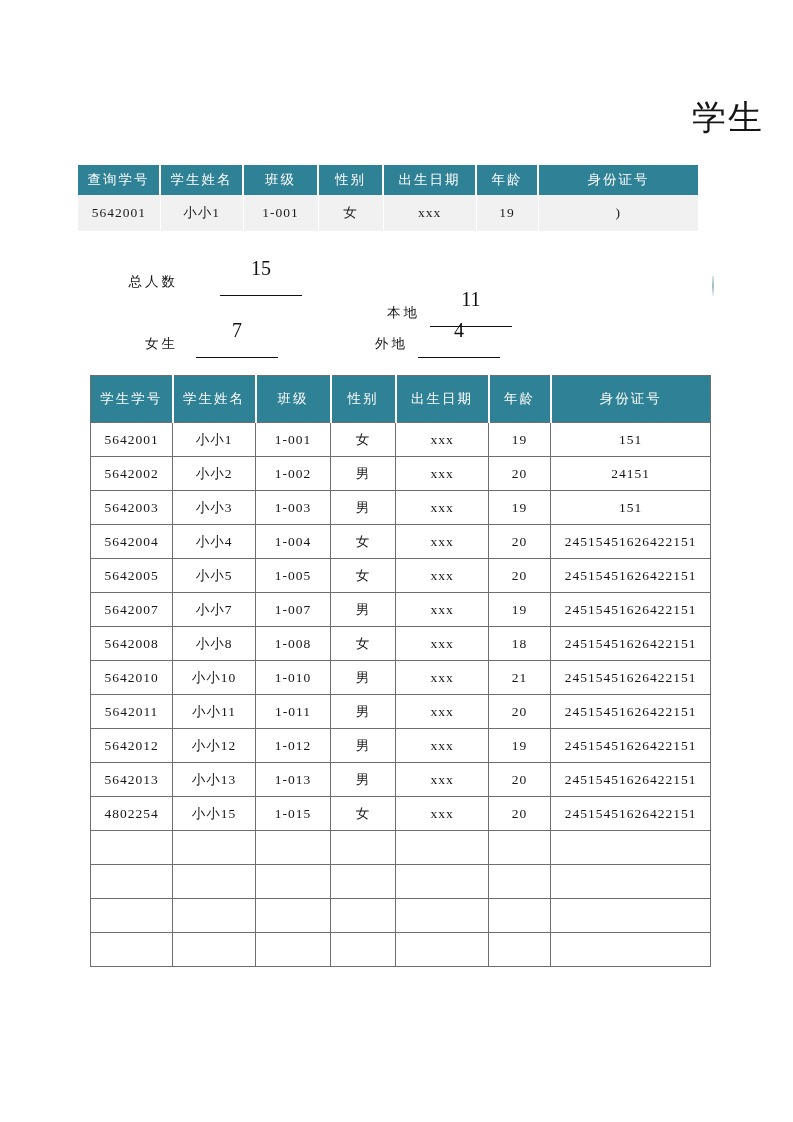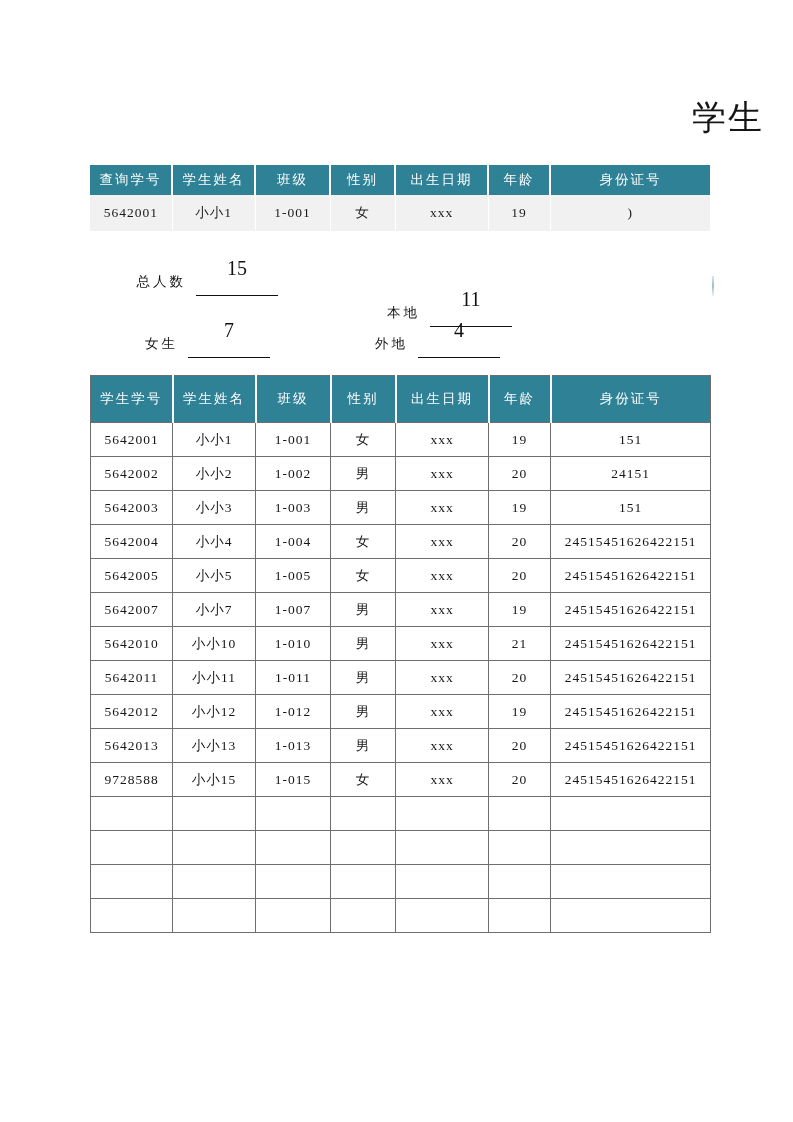--- a/index.html
+++ b/index.html
@@ -58,21 +58,21 @@
     letter-spacing: 2px;
     border-right: 2px solid #ffffff;
     border-left: 0;
     border-top: 0;
     border-bottom: 0;
   }
   .hdr th:last-child { border-right: 0; }
 
   
   #query-table {
-    left: 90px;
+    left: 78px;
     top: 165px;
     width: 620px;
     padding-left: 44px;
   }
   #query-table .hdr th { height: 30px; }
   #query-table td {
     height: 36px;
     background: #f1f1f1;
     color: #1a1a1a;
     font-size: 13.5px;
@@ -107,23 +107,23 @@
   .stat-value {
     width: 82px;
     margin-left: 10px;
     text-align: center;
     font-size: 20px;
     line-height: 22px;
     border-bottom: 1.6px solid #111111;
     padding-bottom: 16px;
     color: #111111;
   }
-  .sL1 { left: 24px;  top: 0px;  }
+  .sL1 { left: 16px;  top: 0px; gap: 32px;  }
   .sL2 { left: 16px;  top: 31px; }
-  .sL3 { left: 16px;  top: 62px; }
+  .sL3 { left: 16px;  top: 62px; gap: 8px; }
   .sR1 { left: 258px; top: 31px; }
   .sR2 { left: 246px; top: 62px; }
 
   
   .faint-mark {
     position: absolute;
     left: 712px;
     top: 276px;
     width: 2px;
     height: 20px;
@@ -296,20 +296,29 @@
       <tr>
         <td>5642007</td>
         <td>小小7</td>
         <td>1-007</td>
         <td>男</td>
         <td class="xxx">xxx</td>
         <td>19</td>
         <td>24515451626422151</td>
       </tr>
       <tr>
+        <td>5642008</td>
+        <td>小小8</td>
+        <td>1-008</td>
+        <td>女</td>
+        <td class="xxx">xxx</td>
+        <td>18</td>
+        <td>24515451626422151</td>
+      </tr>
+      <tr>
         <td>5642010</td>
         <td>小小10</td>
         <td>1-010</td>
         <td>男</td>
         <td class="xxx">xxx</td>
         <td>21</td>
         <td>24515451626422151</td>
       </tr>
       <tr>
         <td>5642011</td>
@@ -332,21 +341,21 @@
       <tr>
         <td>5642013</td>
         <td>小小13</td>
         <td>1-013</td>
         <td>男</td>
         <td class="xxx">xxx</td>
         <td>20</td>
         <td>24515451626422151</td>
       </tr>
       <tr>
-        <td>9728588</td>
+        <td>4802254</td>
         <td>小小15</td>
         <td>1-015</td>
         <td>女</td>
         <td class="xxx">xxx</td>
         <td>20</td>
         <td>24515451626422151</td>
       </tr>
       <tr class="empty-row">
         <td></td>
         <td></td>

